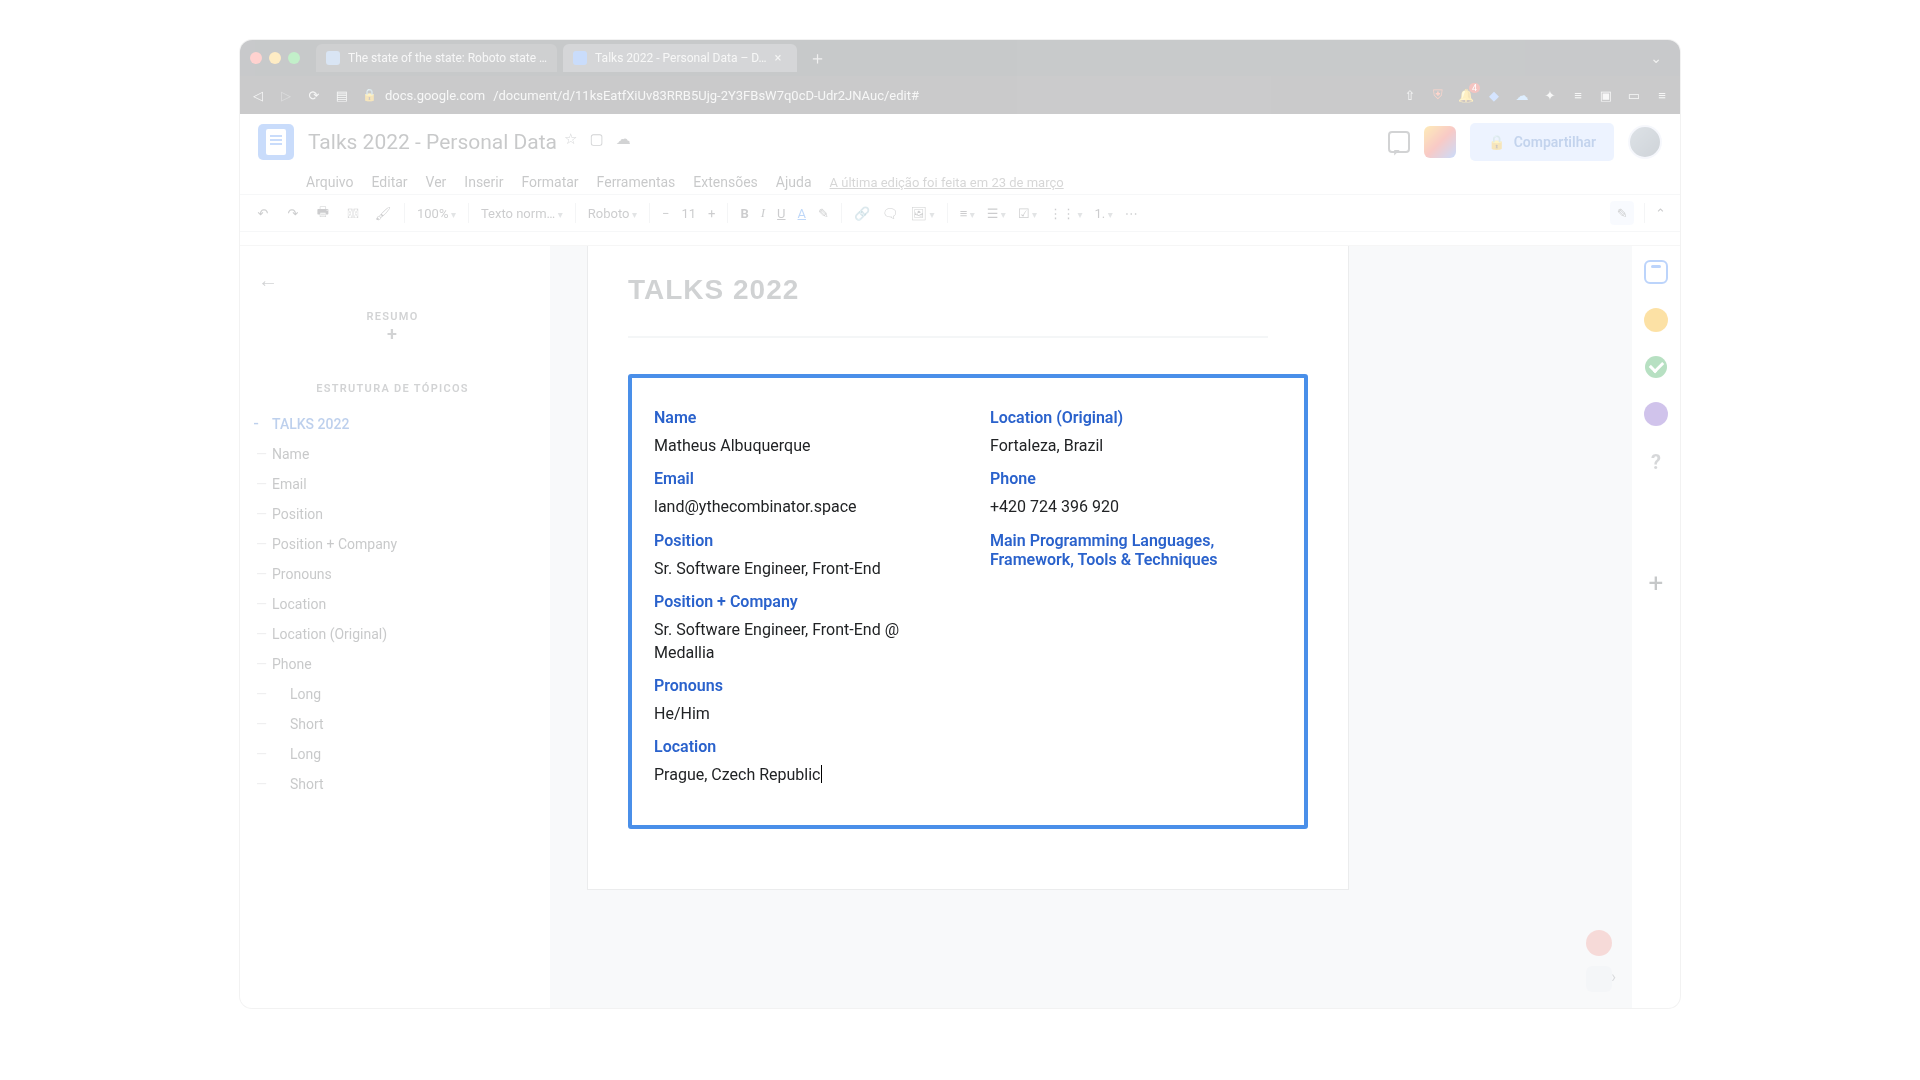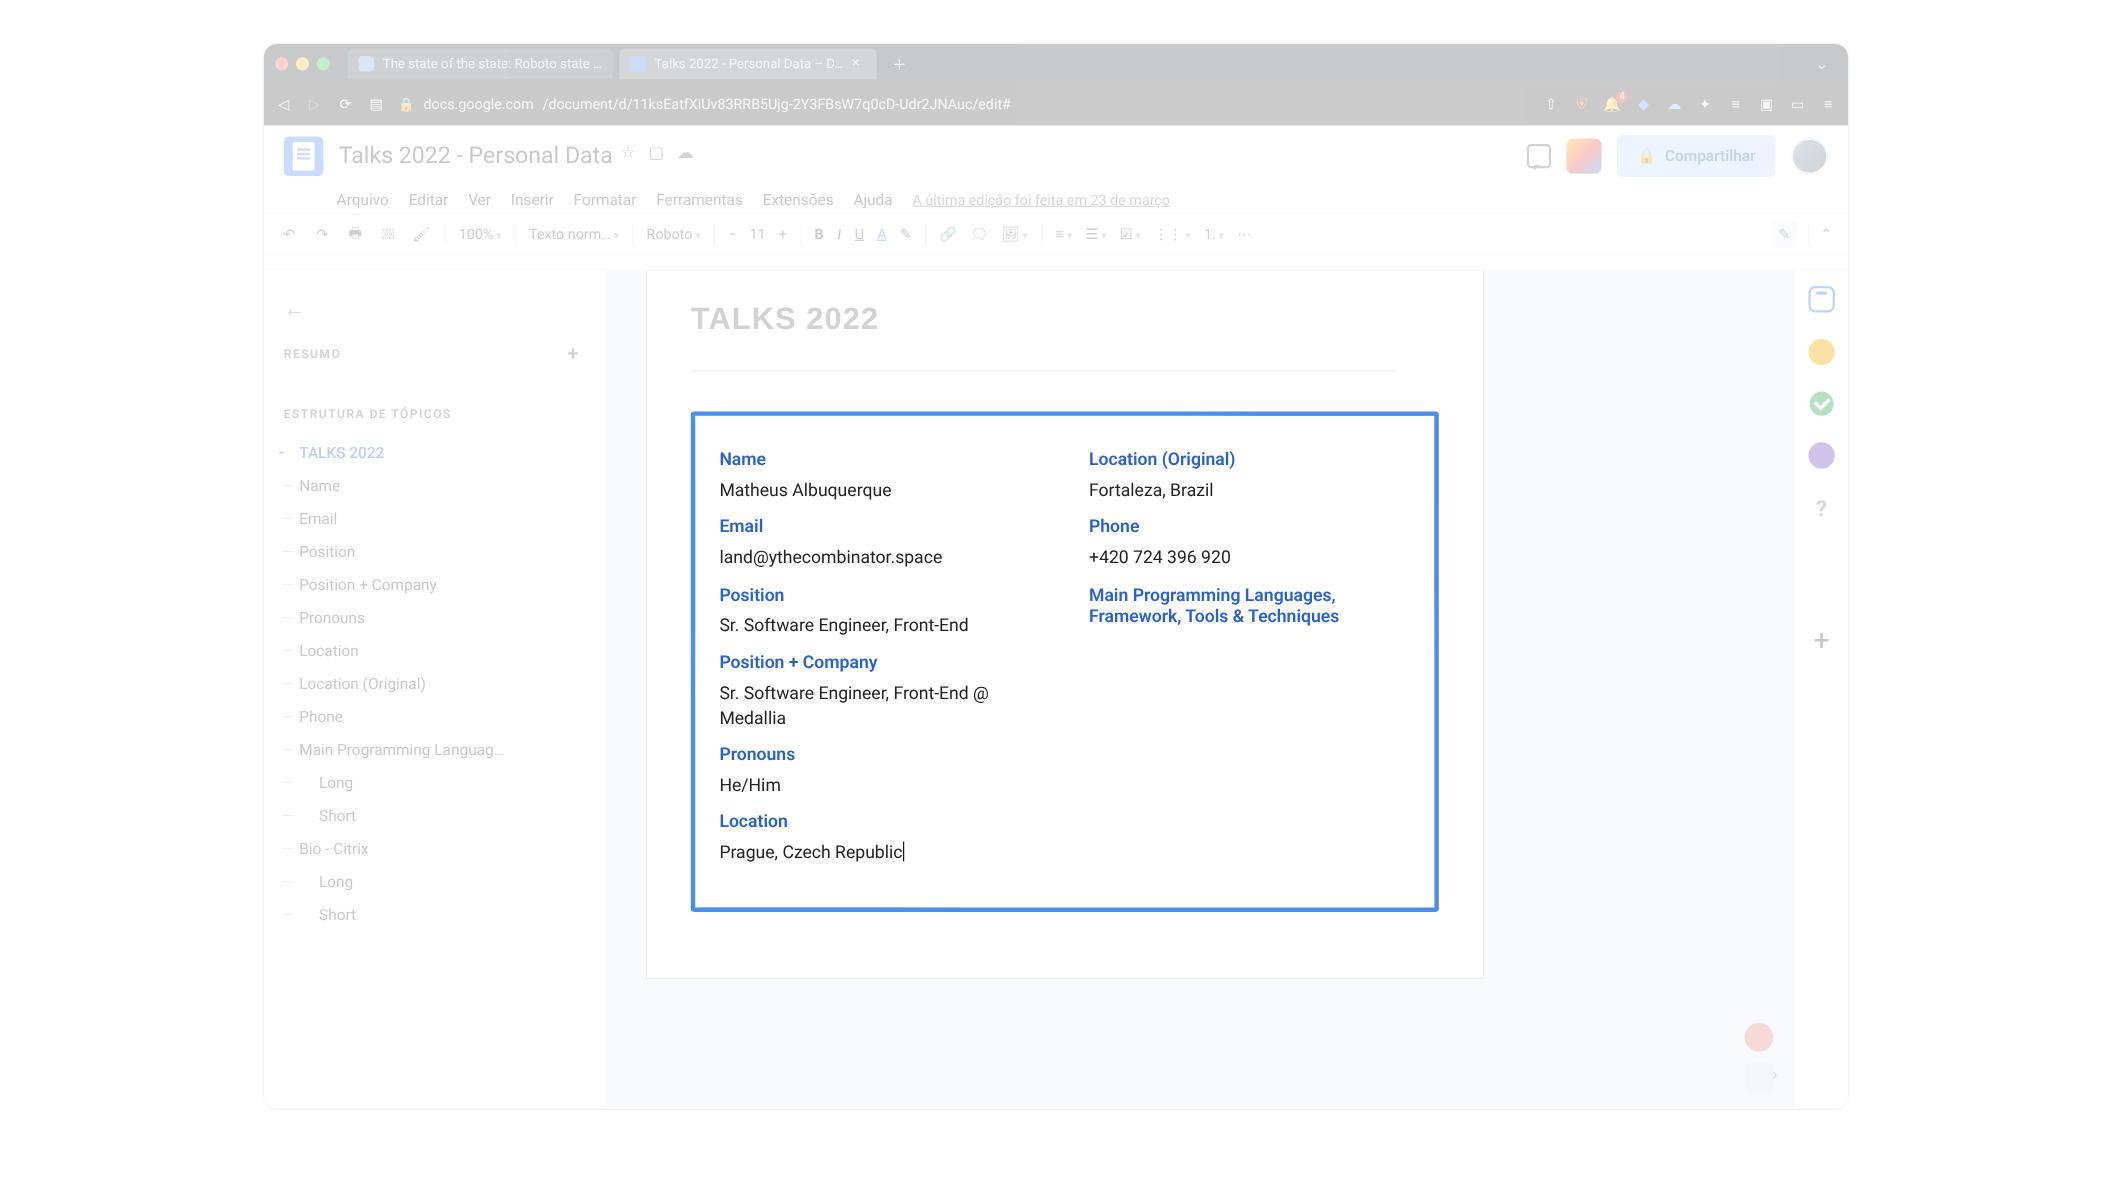--- a/index.html
+++ b/index.html
@@ -104,21 +104,21 @@
   .toolbar .pen .p { width:24px;height:24px;border-radius:4px;background:#e8f0fe; display:flex;align-items:center;justify-content:center;}
   .ruler { height:14px; border-bottom:1px solid #e0e0e0; position:relative; font-size:9px; color:#777; padding-left:290px;}
   
   
   .main { display:flex; height:calc(100% - 36px - 38px - 56px - 24px - 38px - 14px); }
 
   
   .outline { width:310px; border-right:1px solid transparent; padding:16px 18px 16px 14px; background:#fff; color:#3c4043;}
   .outline.faded { opacity:0.28; }
   .outline .back { font-size:20px; color:#5f6368; margin:6px 0 18px 4px;}
-  .outline .sec-label { font-size:11px; letter-spacing:1.3px; color:#5f6368; font-weight:600; display:flex; align-items:center; justify-content:space-between; margin:10px 4px 14px;}
+  .outline .sec-label { font-size:11px; letter-spacing:1.3px; color:#5f6368; font-weight:600; display:flex; align-items:center; justify-content:space-between; margin:10px 4px 14px;flex-direction:column;}
   .outline .sec-label .plus { font-size:18px; color:#5f6368;}
   .outline ul { list-style:none; }
   .outline li { font-size:14px; color:#3c4043; padding:7px 0 7px 18px; position:relative; white-space:nowrap; overflow:hidden; text-overflow:ellipsis;}
   .outline li.h1 { color:#1558c0; font-weight:500; }
   .outline li.h1:before{ content:"—"; position:absolute; left:-6px; color:#1558c0;}
   .outline li.sub { padding-left:36px; }
   .outline li .dash { color:#c5c7c9; position:absolute; left:2px; }
 
   
   .doc-wrap { flex:1; background:#f8f9fa; position:relative; overflow:hidden;}
@@ -314,24 +314,22 @@
       <ul id="outline-list">
           <li class="h1"><span>TALKS 2022</span></li>
           <li><span class="dash">—</span><span>Name</span></li>
           <li><span class="dash">—</span><span>Email</span></li>
           <li><span class="dash">—</span><span>Position</span></li>
           <li><span class="dash">—</span><span>Position + Company</span></li>
           <li><span class="dash">—</span><span>Pronouns</span></li>
           <li><span class="dash">—</span><span>Location</span></li>
           <li><span class="dash">—</span><span>Location (Original)</span></li>
           <li><span class="dash">—</span><span>Phone</span></li>
-          <li><span class="dash">—</span><span>Main Programming Languag…</span></li>
           <li class="sub"><span class="dash">—</span><span>Long</span></li>
           <li class="sub"><span class="dash">—</span><span>Short</span></li>
-          <li><span class="dash">—</span><span>Bio - Citrix</span></li>
           <li class="sub"><span class="dash">—</span><span>Long</span></li>
           <li class="sub"><span class="dash">—</span><span>Short</span></li>
         </ul>
     </div>
 
     <div class="doc-wrap">
       <div class="page">
         <div class="doc-title">TALKS 2022</div>
         <hr class="hr">
         <div class="highlight">

